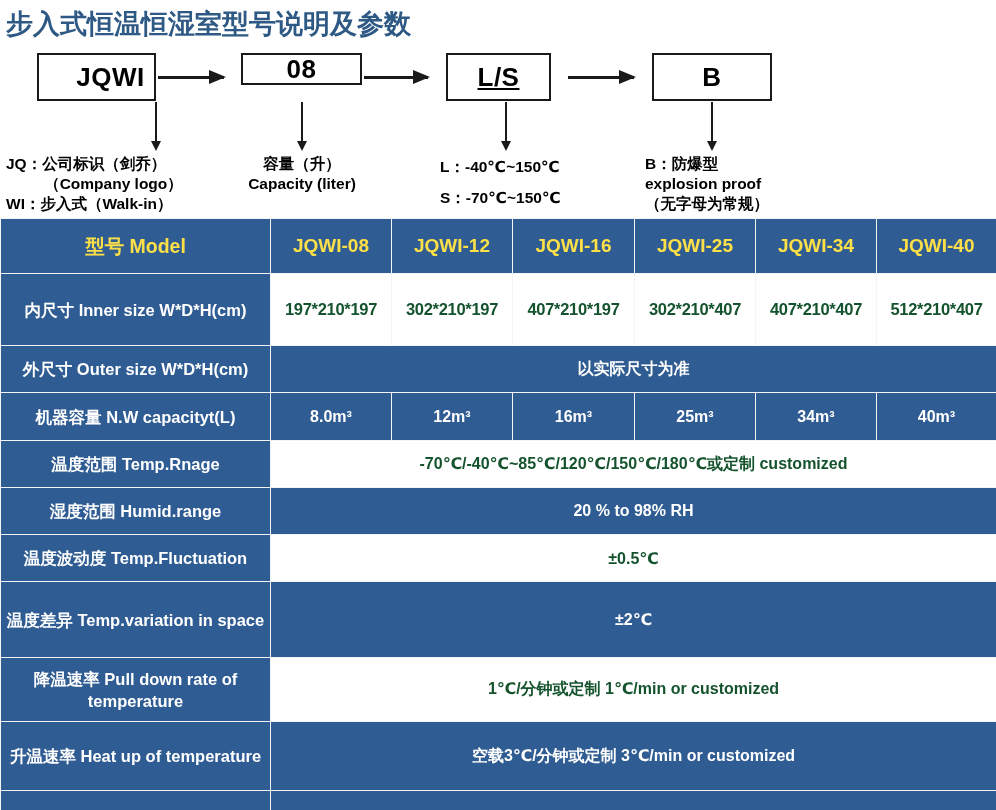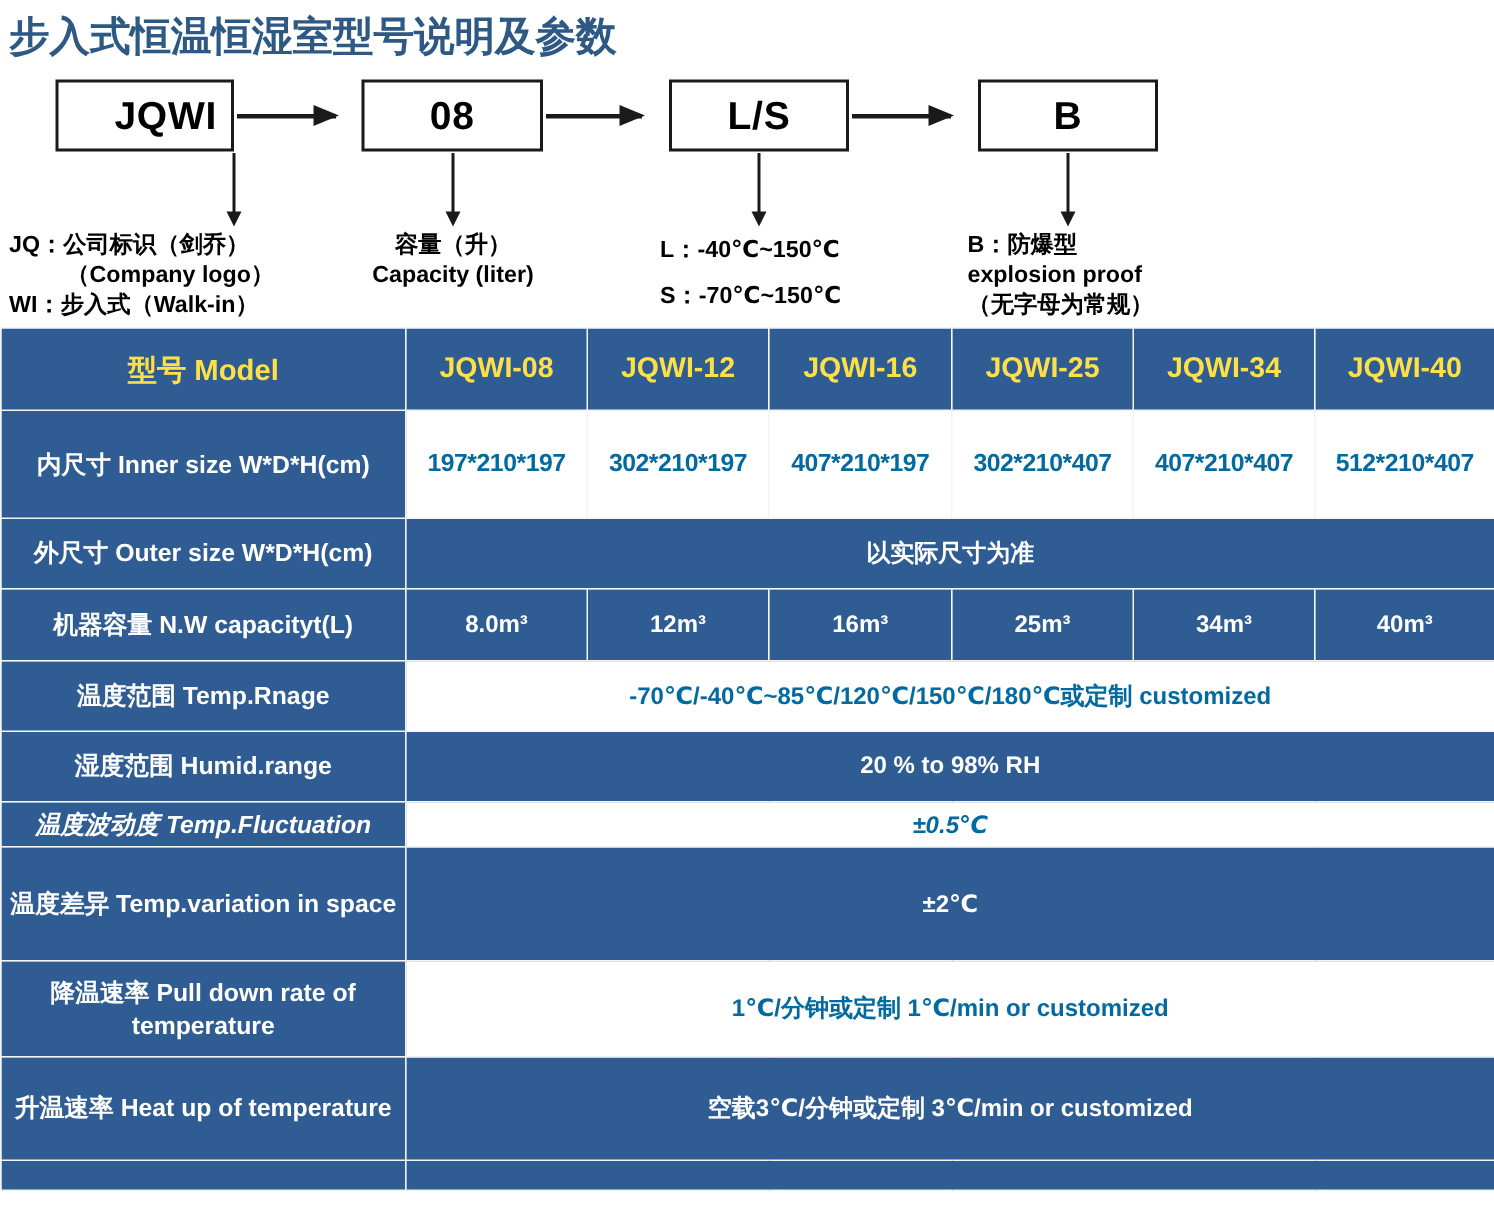--- a/index.html
+++ b/index.html
@@ -117,41 +117,41 @@
     font-size: 16.5px;
     line-height: 22px;
   }
   .vcell-b {
     background: #2f5c92;
     color: #ffffff;
     font-size: 16px;
   }
   .vcell-w {
     background: #ffffff;
-    color: #0369a1;
+    color: #14532d;
     font-size: 16px;
   }
   .hmodel { font-size: 19px; }
   .hname  { font-size: 19.5px; }
   .innerval { font-size: 16.5px; letter-spacing: -0.3px; }
 </style>
 </head>
 <body>
 
 <div class="page-title">步入式恒温恒湿室型号说明及参数</div>
 
 <div class="diagram">
 
   <div class="dbox" style="left:37px; top:9px; width:119px; height:48px;padding-left:28px;">
     <span>JQWI</span>
   </div>
-  <div class="dbox" style="left:241px; top:9px; width:121px; height:48px;">
+  <div class="dbox" style="left:241px; top:9px; width:121px; height:32px;">
     <span>08</span>
   </div>
-  <div class="dbox" style="left:446px; top:9px; width:120px; height:48px;">
+  <div class="dbox" style="left:446px; top:9px; width:105px; height:48px;text-decoration:underline;">
     <span>L/S</span>
   </div>
   <div class="dbox" style="left:652px; top:9px; width:120px; height:48px;">
     <span>B</span>
   </div>
 
   <div class="harrow" style="left:158px; top:32px; width:66px;"></div>
   <div class="harrow" style="left:364px; top:32px; width:64px;"></div>
   <div class="harrow" style="left:568px; top:32px; width:66px;"></div>
 
@@ -227,21 +227,21 @@
         <td class="vcell-b">40m³</td>
       </tr>
       <tr style="height: 47px;">
         <td class="lcell">温度范围 Temp.Rnage</td>
         <td class="vcell-w" colspan="6">-70℃/-40℃~85℃/120℃/150℃/180℃或定制 customized</td>
       </tr>
       <tr style="height: 47px;">
         <td class="lcell">湿度范围 Humid.range</td>
         <td class="vcell-b" colspan="6">20 % to 98% RH</td>
       </tr>
-      <tr style="height: 30px; font-style: italic;">
+      <tr style="height: 47px;">
         <td class="lcell">温度波动度 Temp.Fluctuation</td>
         <td class="vcell-w" colspan="6">±0.5℃</td>
       </tr>
       <tr style="height: 76px;">
         <td class="lcell">温度差异 Temp.variation in space</td>
         <td class="vcell-b" colspan="6">±2℃</td>
       </tr>
       <tr style="height: 64px;">
         <td class="lcell">降温速率 Pull down rate of temperature</td>
         <td class="vcell-w" colspan="6">1℃/分钟或定制   1℃/min or customized</td>

